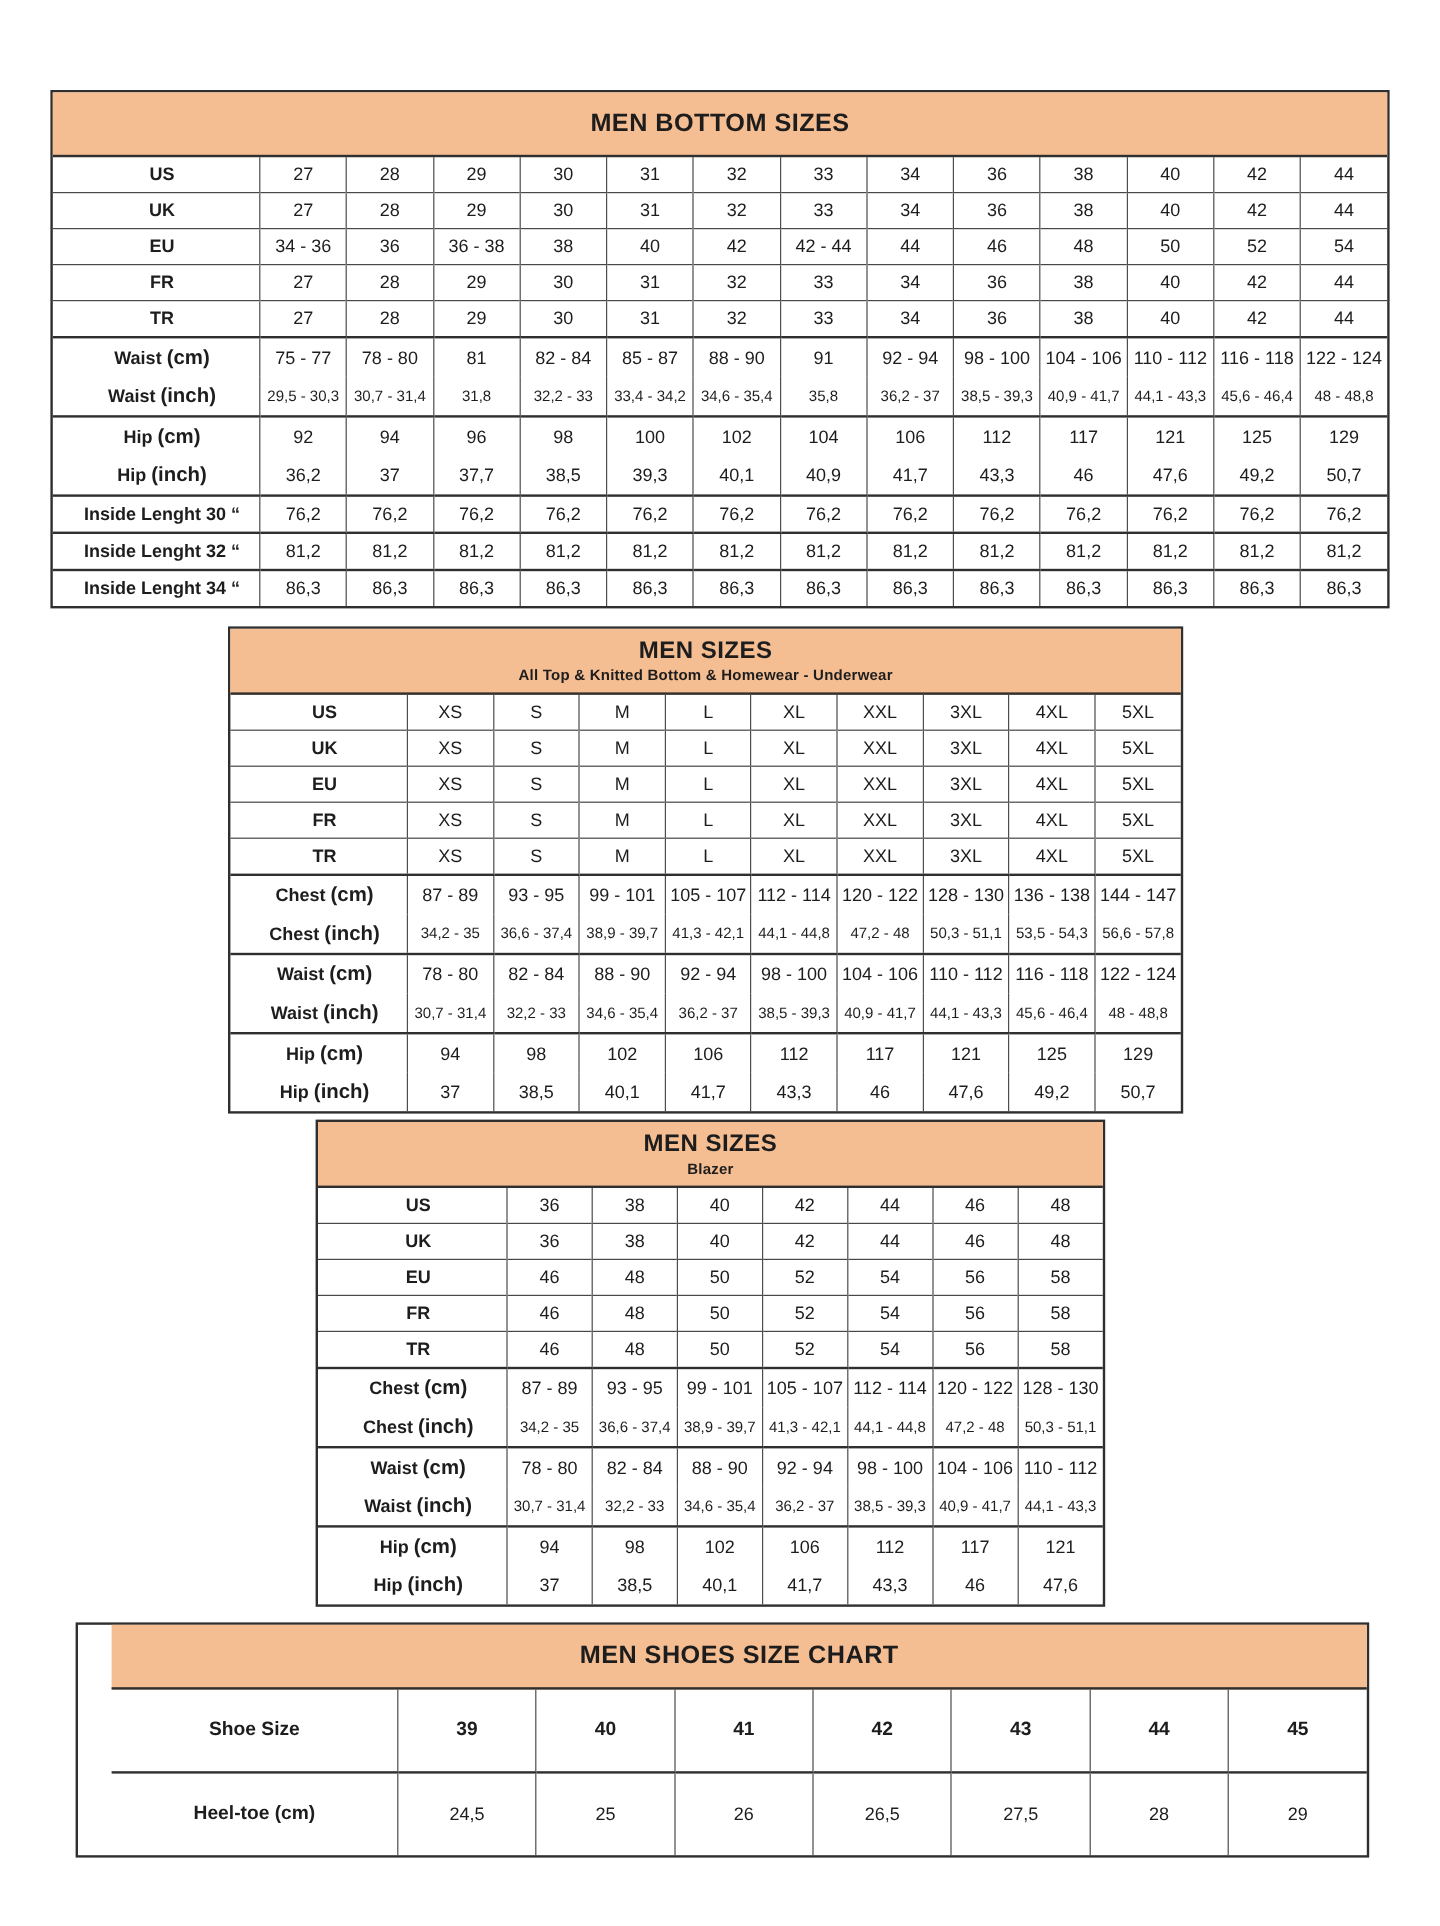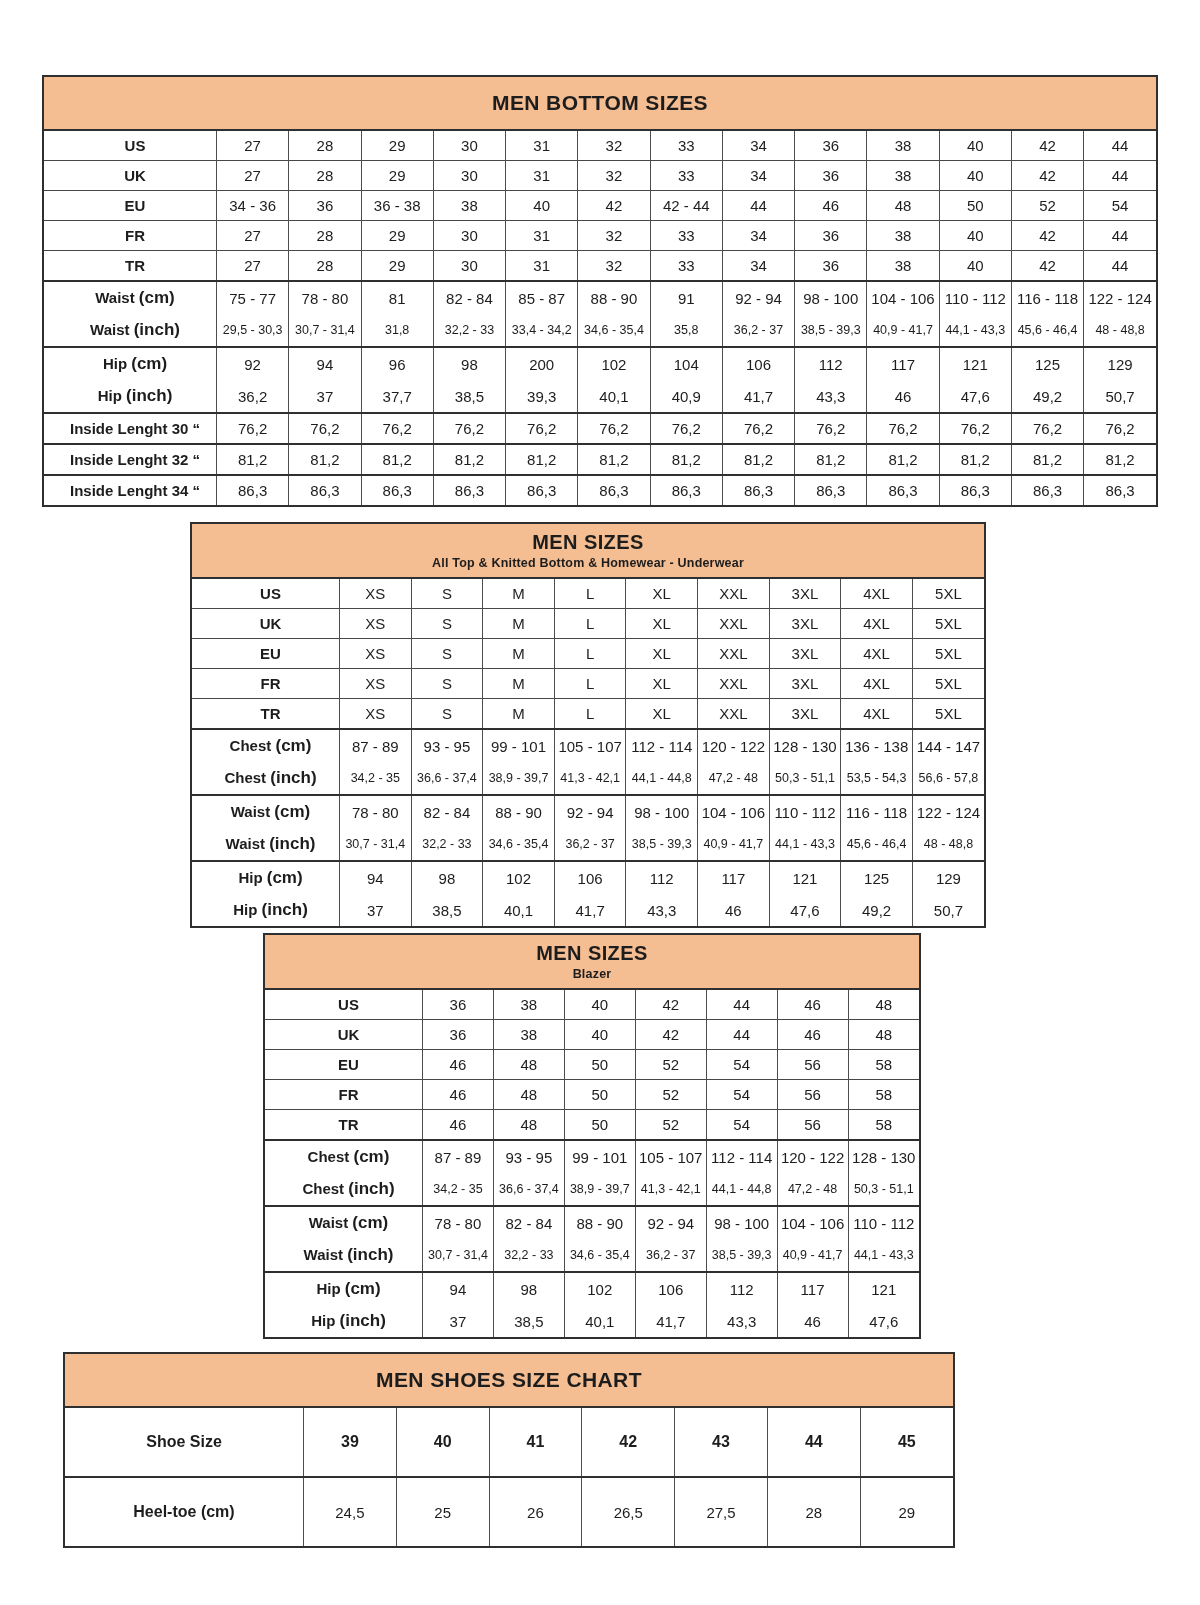--- a/index.html
+++ b/index.html
@@ -11,21 +11,21 @@
   }
   html,body{margin:0;padding:0;background:#ffffff;}
   .page{
     position:relative;width:1200px;height:1605px;background:#ffffff;
     font-family:"Liberation Sans","DejaVu Sans",sans-serif;color:var(--text);
   }
   .sec{position:absolute;box-sizing:border-box;border:2px solid var(--border);background:#fff;}
   .s0{left:42px;top:75px;width:1116px;}
   .s1{left:190px;top:522px;width:796px;}
   .s2{left:263px;top:933px;width:658px;}
-  .s3{left:63px;top:1352px;width:892px;}
+  .s3{left:63px;top:1352px;width:1078px;padding-left:28px;}
 
   .thead{background:var(--peach);border-bottom:2px solid var(--border);text-align:center;padding:14px 4px;}
   .s1 .thead,.s2 .thead{padding:7px 4px;}
   .ttitle{font-size:21px;font-weight:bold;letter-spacing:.4px;color:var(--text);}
   .s1 .ttitle,.s2 .ttitle{font-size:20px;}
   .tsub{font-size:12.5px;font-weight:bold;margin-top:2px;letter-spacing:.2px;}
 
   table{width:100%;border-collapse:collapse;table-layout:fixed;}
   td{
     border-left:1px solid var(--vline);text-align:center;font-size:15px;
@@ -169,21 +169,21 @@
             <td>44,1 - 43,3</td>
             <td>45,6 - 46,4</td>
             <td>48 - 48,8</td>
           </tr>
           <tr class="t-thick">
             <td class="lbl"><span>Hip</span> <span class="lunit">(cm)</span></td>
             <td>92</td>
             <td>94</td>
             <td>96</td>
             <td>98</td>
-            <td>200</td>
+            <td>100</td>
             <td>102</td>
             <td>104</td>
             <td>106</td>
             <td>112</td>
             <td>117</td>
             <td>121</td>
             <td>125</td>
             <td>129</td>
           </tr>
           <tr class="t-none">

